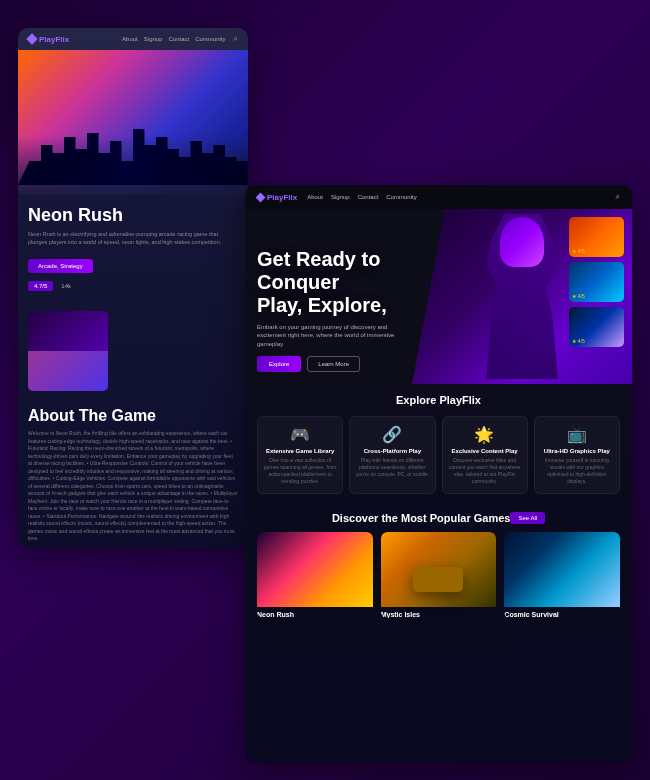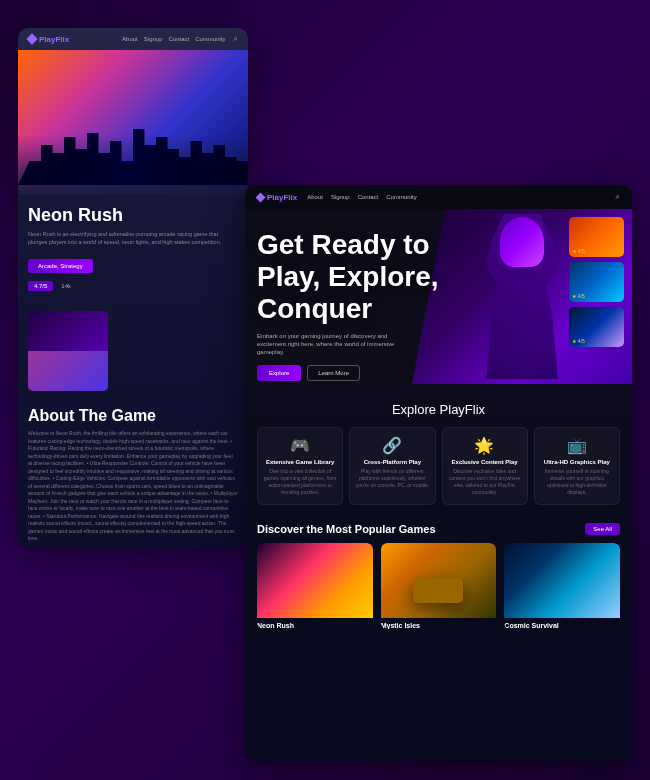--- a/index.html
+++ b/index.html
@@ -261,24 +261,25 @@
     }
 
     .pf-hero-content {
       position: absolute;
       top: 20px;
       left: 12px;
       z-index: 2;
     }
     .pf-hero-title {
       color: #ffffff;
-      font-size: 28px;
+      font-size: 20px;
       font-weight: 900;
       line-height: 1.15;
       text-shadow: 0 2px 10px rgba(0,0,0,0.5);
+      margin-top: 19px;
     }
     .pf-hero-subtitle {
       color: #aaa;
       font-size: 6px;
       margin-top: 6px;
       margin-bottom: 8px;
       max-width: 160px;
       line-height: 1.4;
     }
     .pf-hero-btns {
@@ -330,25 +331,24 @@
       color: #ffcc00;
       font-size: 5px;
     }
 
     
     .pf-explore {
       padding: 10px 12px;
     }
     .pf-explore-title {
       color: white;
-      font-size: 13px;
-      font-weight: normal;
+      font-size: 11px;
+      font-weight: bold;
       text-align: center;
       margin-bottom: 10px;
-      margin-top: 8px;
     }
     .pf-features {
       display: grid;
       grid-template-columns: repeat(4, 1fr);
       gap: 6px;
     }
     .pf-feature-card {
       background: rgba(255,255,255,0.04);
       border: 1px solid rgba(255,255,255,0.06);
       border-radius: 6px;
@@ -371,21 +371,21 @@
       font-size: 5px;
       line-height: 1.4;
     }
 
     
     .pf-popular {
       padding: 8px 12px;
     }
     .pf-popular-header {
       display: flex;
-      justify-content: space-between;
+      justify-content: center;
       align-items: center;
       margin-bottom: 8px;
     }
     .pf-popular-title {
       color: white;
       font-size: 11px;
       font-weight: bold;
     }
     .pf-see-all {
       background: #6600cc;
@@ -503,22 +503,22 @@
   </div>
 
   <div class="pf-hero">
     <div class="pf-hero-bg"></div>
     <div class="warrior-figure"></div>
     <div class="warrior-helmet"></div>
 
     <div class="pf-hero-content">
       <div class="pf-hero-title">
         <div>Get Ready to</div>
+        <div>Conquer</div>
         <div>Play, Explore,</div>
-        <div>Conquer</div>
       </div>
       <div class="pf-hero-subtitle">Embark on your gaming journey of discovery and excitement right here, where the world of immersive gameplay.</div>
       <div class="pf-hero-btns">
         <button class="btn-explore">Explore</button>
         <button class="btn-learn">Learn More</button>
       </div>
     </div>
 
     <div class="pf-hero-thumbs">
       <div class="pf-thumb pf-thumb-1">

